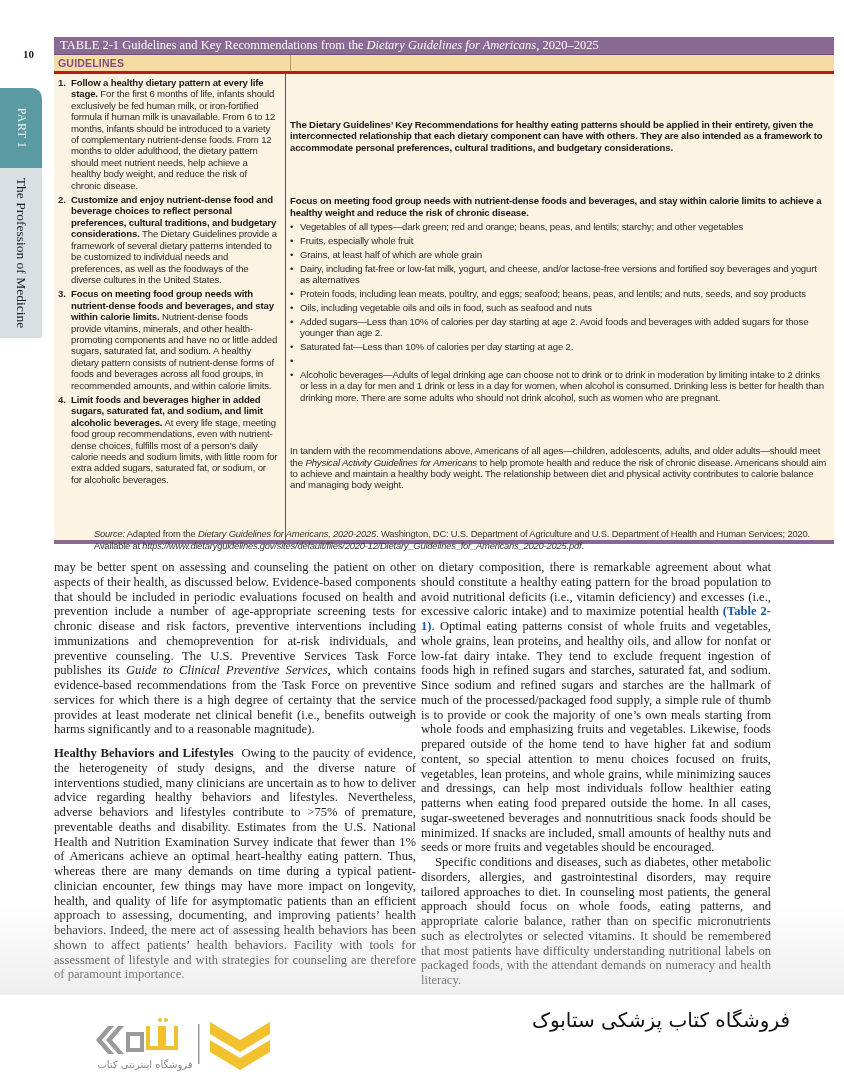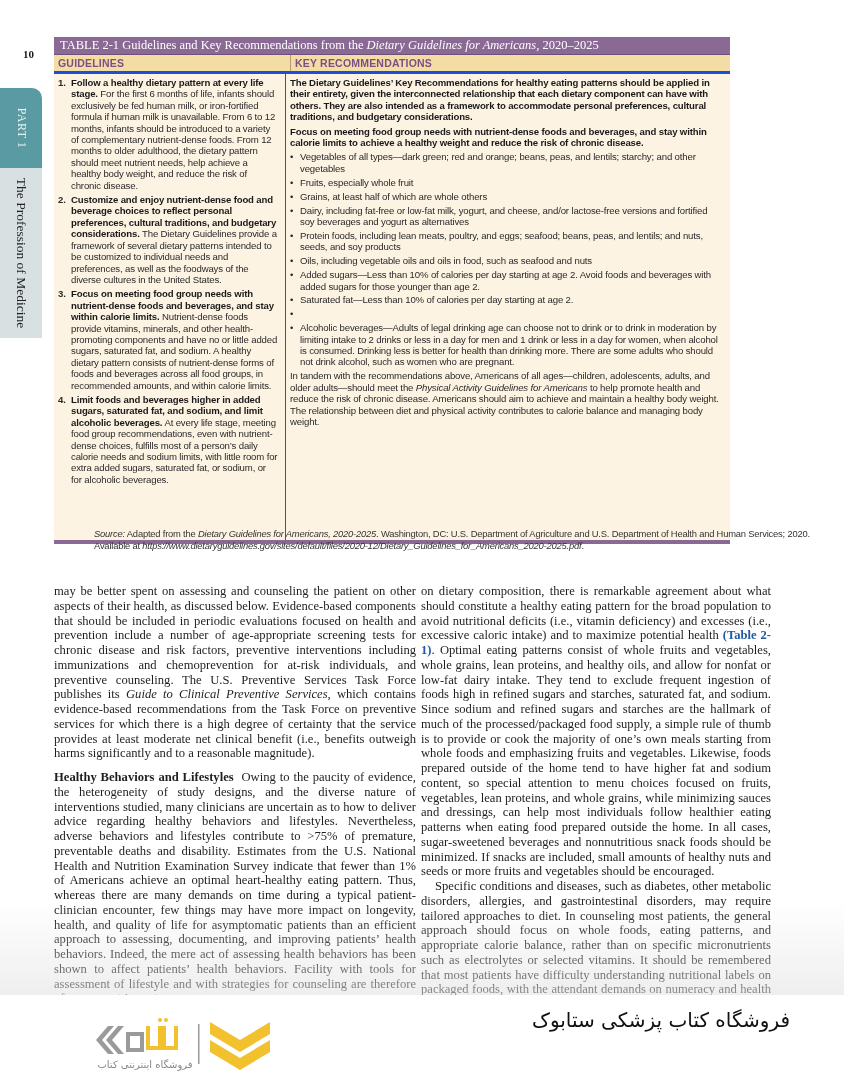--- a/index.html
+++ b/index.html
@@ -26,58 +26,58 @@
   }
   .side-title {
     position: absolute; left: 0; top: 80px; width: 42px; height: 170px; background: #d8e0e2;
   }
   .side-title span {
     position: absolute; left: 50%; top: 50%; transform: translate(-50%,-50%) rotate(90deg);
     font-size: 13.5px; white-space: nowrap; color: #222;
   }
   
   .table {
-    position: absolute; left: 54px; top: 37px; width: 676px;
+    position: absolute; left: 54px; top: 37px; width: 780px;
     font-family: "Liberation Sans", sans-serif; font-stretch: condensed;
   }
   .t-title {
     background: #8a6a95; color: #fff; height: 17px; line-height: 17px;
     font-family: "Liberation Serif", serif; font-size: 12.5px; padding-left: 6px;
     border-bottom: 1px solid #6e4f7a;
   }
   .t-head {
     display: flex; background: #f4dda4; height: 16px; line-height: 16px;
-    border-bottom: 3px solid #1d4ed8;
+    border-bottom: 3px solid #b91c1c;
   }
   .t-head div {
     font-size: 10.5px; color: #7a4f86; font-weight: bold; padding-left: 4px; letter-spacing: 0.2px;
   }
   .t-head .h1 { width: 232px; border-right: 1px solid #b89a7a; }
   .t-head .h2 { flex: 1; }
   .t-body { display: flex; background: #fdf3e3; height: 466px; border-bottom: 4px solid #8a6a95; }
   .col-left { width: 232px; border-right: 1px solid #555; padding: 3px 6px 0 4px; box-sizing: border-box; }
   .col-right { flex: 1; padding: 3px 6px 0 4px; box-sizing: border-box; }
   .tx { font-size: 9.6px; line-height: 11.4px; letter-spacing: -0.15px; color: #2a2a2a; }
   .g-item { display: flex; margin-bottom: 3px; }
   .g-num { width: 13px; flex-shrink: 0; font-weight: bold; }
   .g-bold { font-weight: bold; color: #1a1a1a; }
-  .r-para { margin-bottom: 3px; }
+  .r-para { margin-bottom: 3px; margin-top: 42px; }
   .r-bold { font-weight: bold; color: #1a1a1a; }
   .bul { display: flex; margin-bottom: 2.5px; }
   .bul-dot { width: 10px; flex-shrink: 0; }
   .ital { font-style: italic; }
   .source {
     position: absolute; left: 54px; top: 528px; width: 720px;
     font-family: "Liberation Sans", sans-serif; font-size: 9.4px; line-height: 11.5px; color: #333;
     letter-spacing: -0.2px;
     padding-left: 40px;
   }
   
   .body-col {
-    position: absolute; top: 584px; width: 362px;
+    position: absolute; top: 560px; width: 362px;
     font-family: "Liberation Serif", serif; font-size: 12.6px; line-height: 14.75px;
     text-align: justify; color: #1e1e1e;
   }
   .body-left { left: 54px; }
   .body-right { left: 421px; width: 350px; }
   .body-col p { margin: 0; }
   .section-head { font-weight: bold; }
   .xref { color: #1f5aa0; font-weight: bold; }
   .indent { text-indent: 14px; }
   .fade {
@@ -111,21 +111,20 @@
   </div>
   <div class="side-title">
     <span>The Profession of Medicine</span>
   </div>
 </div>
 
 <div class="table">
   <div class="t-title"><span>TABLE 2-1  Guidelines and Key Recommendations from the </span><span class="ital">Dietary Guidelines for Americans</span><span>, 2020–2025</span></div>
   <div class="t-head">
     <div class="h1">GUIDELINES</div>
-    <div class="h2">KEY RECOMMENDATIONS</div>
   </div>
   <div class="t-body">
     <div class="col-left tx">
       <div class="g-item">
         <span class="g-num">1.</span>
         <span><span class="g-bold">Follow a healthy dietary pattern at every life stage.</span><span> For the first 6 months of life, infants should exclusively be fed human milk, or iron-fortified formula if human milk is unavailable. From 6 to 12 months, infants should be introduced to a variety of complementary nutrient-dense foods. From 12 months to older adulthood, the dietary pattern should meet nutrient needs, help achieve a healthy body weight, and reduce the risk of chronic disease.</span></span>
       </div>
       <div class="g-item">
         <span class="g-num">2.</span>
         <span><span class="g-bold">Customize and enjoy nutrient-dense food and beverage choices to reflect personal preferences, cultural traditions, and budgetary considerations.</span><span> The Dietary Guidelines provide a framework of several dietary patterns intended to be customized to individual needs and preferences, as well as the foodways of the diverse cultures in the United States.</span></span>
@@ -145,21 +144,21 @@
       <div class="bul">
           <span class="bul-dot">•</span>
           <span>Vegetables of all types—dark green; red and orange; beans, peas, and lentils; starchy; and other vegetables</span>
         </div>
       <div class="bul">
           <span class="bul-dot">•</span>
           <span>Fruits, especially whole fruit</span>
         </div>
       <div class="bul">
           <span class="bul-dot">•</span>
-          <span>Grains, at least half of which are whole others</span>
+          <span>Grains, at least half of which are whole grain</span>
         </div>
       <div class="bul">
           <span class="bul-dot">•</span>
           <span>Dairy, including fat-free or low-fat milk, yogurt, and cheese, and/or lactose-free versions and fortified soy beverages and yogurt as alternatives</span>
         </div>
       <div class="bul">
           <span class="bul-dot">•</span>
           <span>Protein foods, including lean meats, poultry, and eggs; seafood; beans, peas, and lentils; and nuts, seeds, and soy products</span>
         </div>
       <div class="bul">

